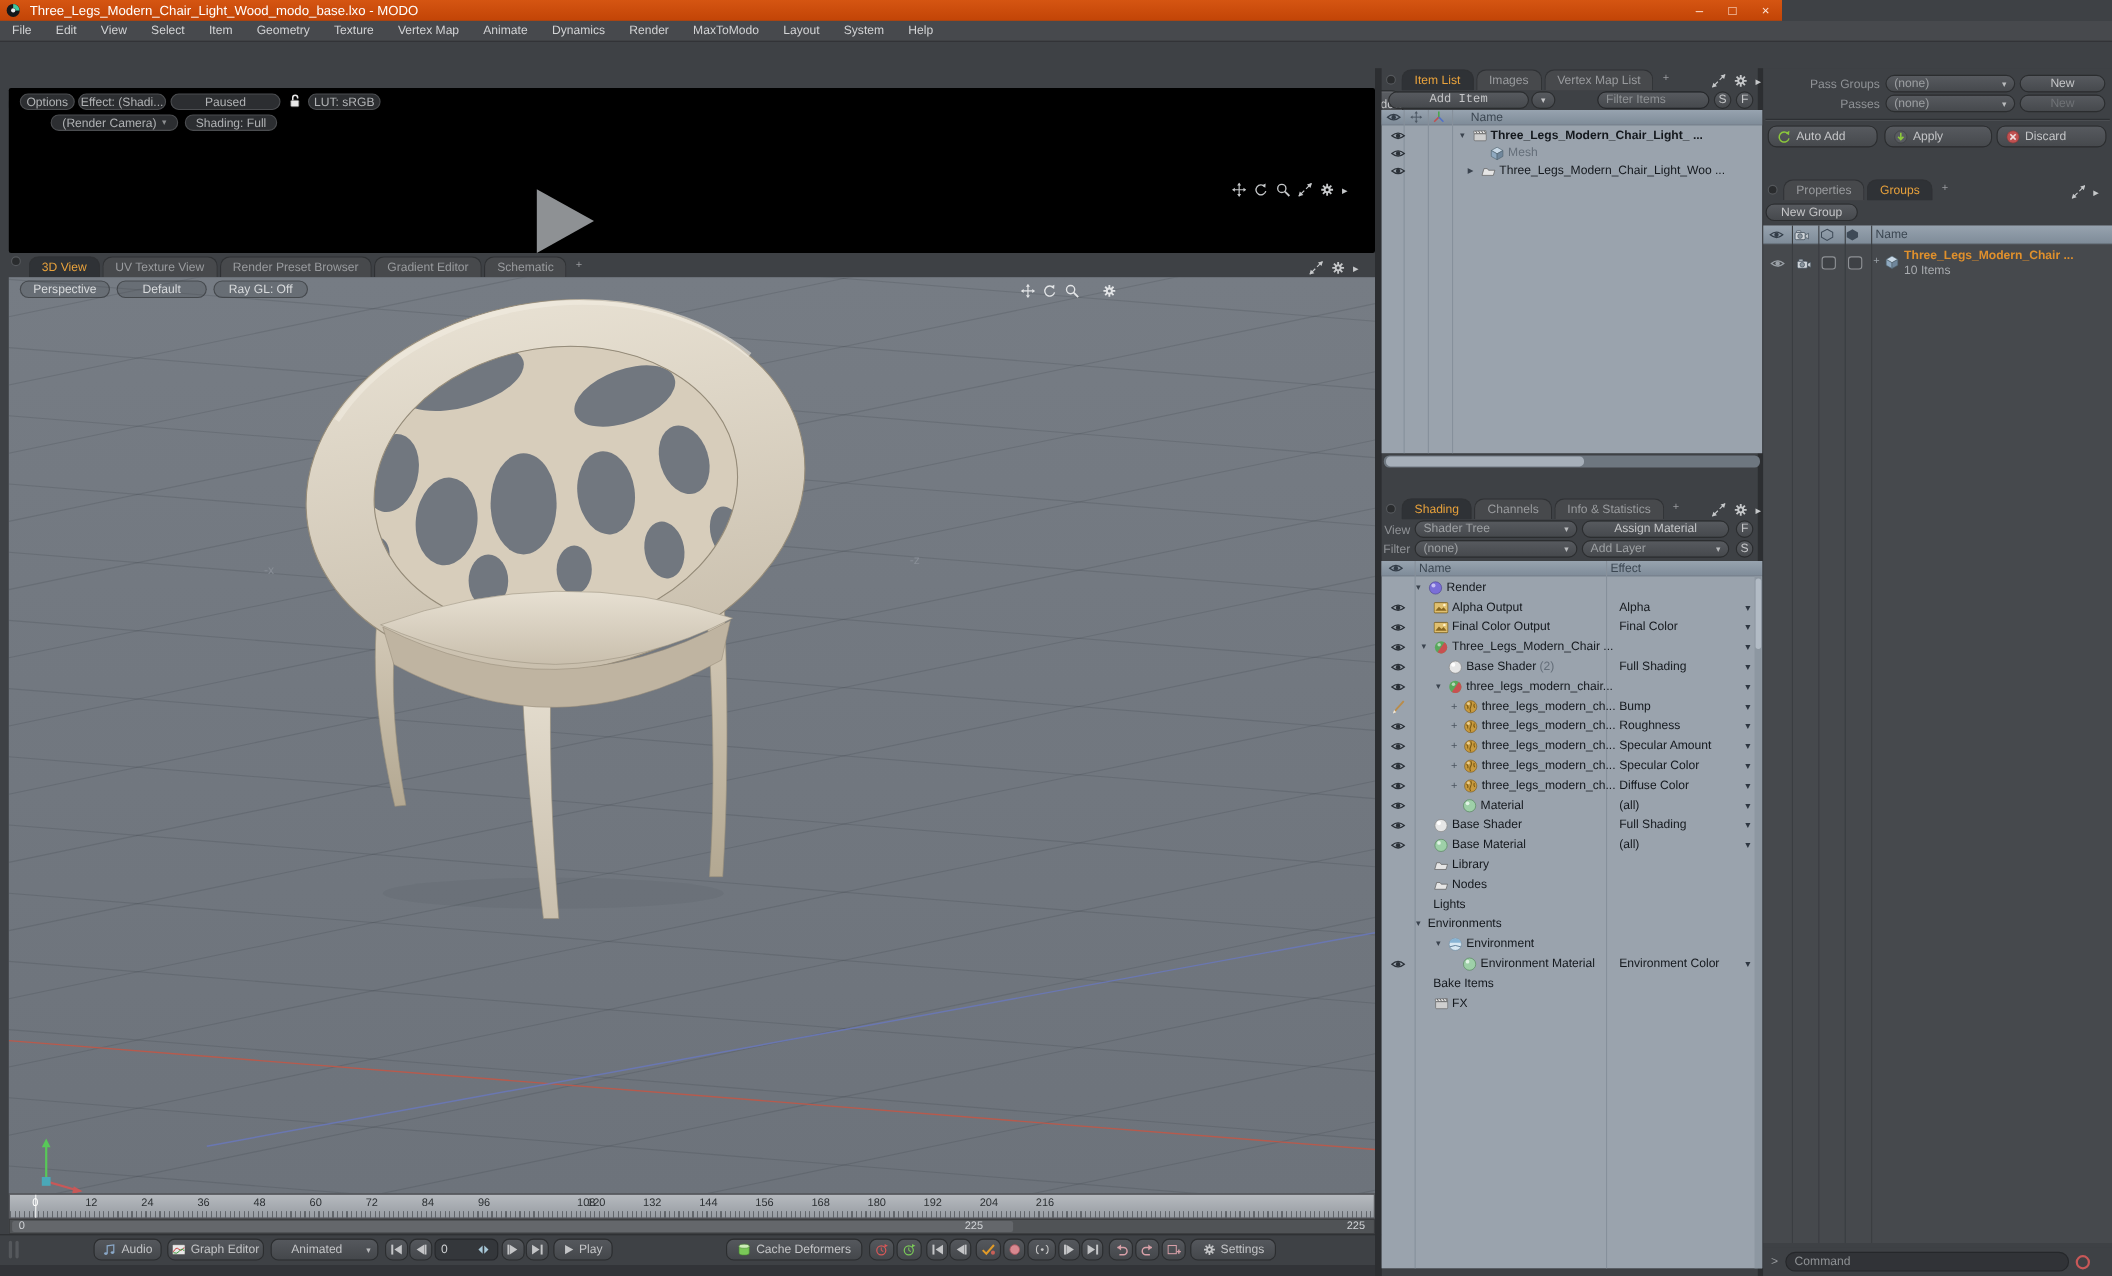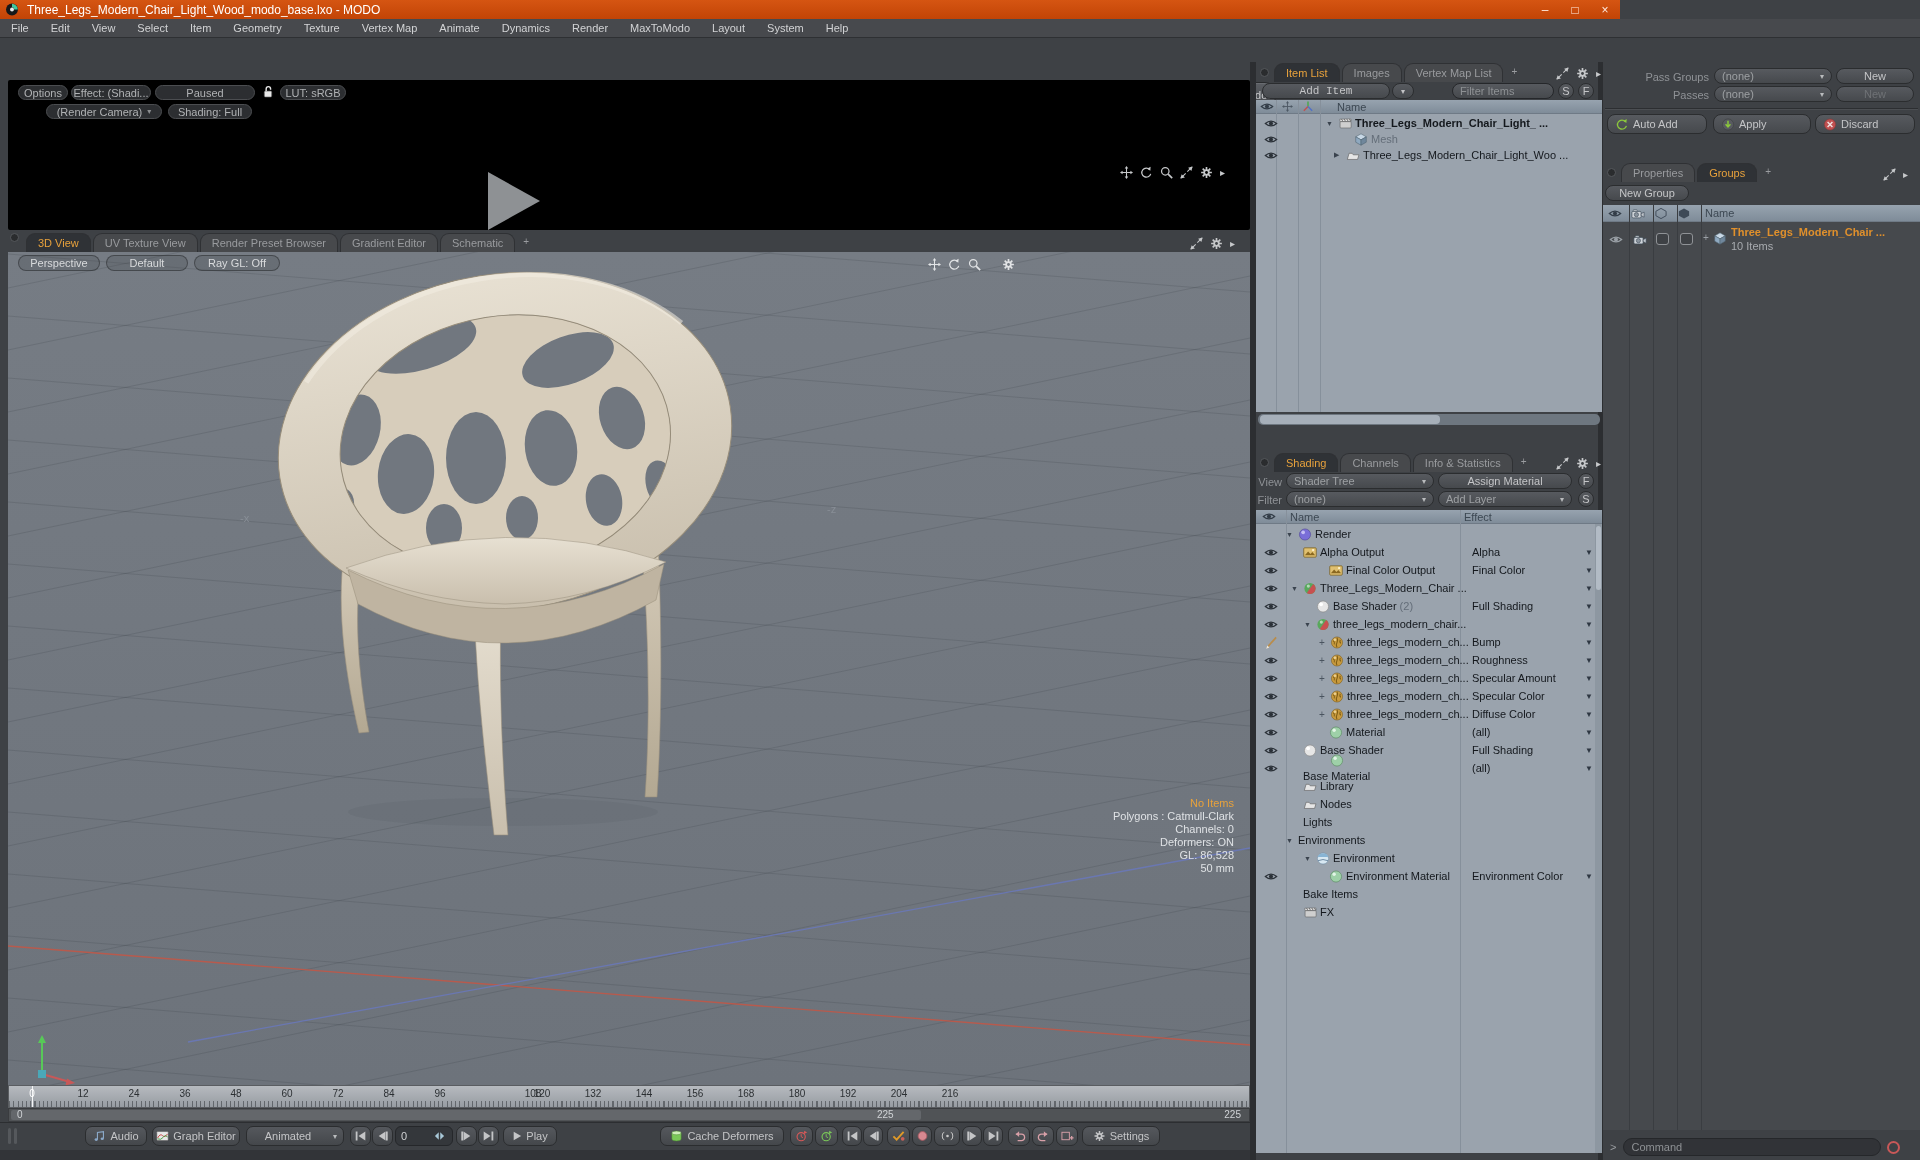--- a/index.html
+++ b/index.html
@@ -509,28 +509,20 @@
       <i class="ic" style="--gearhole:#71777f;margin-left:14px;">
           <svg viewBox="0 0 14 14">
             <g stroke="currentColor" stroke-width="1.8">
               <path d="M7 1.2 V12.8 M1.2 7 H12.8 M2.9 2.9 L11.1 11.1 M11.1 2.9 L2.9 11.1"></path>
             </g>
             <circle cx="7" cy="7" r="3.4" fill="currentColor"></circle>
             <circle cx="7" cy="7" r="1.5" fill="var(--gearhole,#2b2d30)"></circle>
           </svg>
         </i>
     </div>
-    <div id="vp-stats">
-        <div class="first">No Items</div>
-        <div>Polygons : Catmull-Clark</div>
-        <div>Channels: 0</div>
-        <div>Deformers: ON</div>
-        <div>GL: 86,528</div>
-        <div>50 mm</div>
-      </div>
   </div>
 
   <div id="ruler" class="abs">
     <div id="cursor0"></div>
   <span class="rnum cur" style="left: 23px;">0</span>
       <span class="rnum" style="left: 74px;">12</span>
       <span class="rnum" style="left: 125px;">24</span>
       <span class="rnum" style="left: 176px;">36</span>
       <span class="rnum" style="left: 227px;">48</span>
       <span class="rnum" style="left: 278px;">60</span>
@@ -995,21 +987,21 @@
         </div>
         <div class="lrow" style="top: 51px; height: 18px;">
           <span class="eyecell">
             <i class="ic">
               <svg viewBox="0 0 16 11">
                 <path d="M1.5 5.5 Q8 0 14.5 5.5 Q8 11 1.5 5.5Z" fill="none" stroke="currentColor" stroke-width="1.3"></path>
                 <circle cx="8" cy="5.5" r="2.3" fill="currentColor"></circle>
               </svg>
             </i>
           </span>
-          <span class="body" style="margin-left:73px;">
+          <span class="body" style="margin-left:47px;">
             <i class="ic">
               <svg viewBox="0 0 15 12">
                 <rect x=".8" y="1" width="13.4" height="10" rx="1" fill="#e0c070" stroke="#6a5010" stroke-width=".7"></rect>
                 <path d="M2 9 L5.5 5 L8 7.5 L10 5.5 L13 9Z" fill="#8a6820"></path>
                 <circle cx="10.8" cy="3.4" r="1.2" fill="#fff4d0"></circle>
               </svg>
             </i>
             <span class="nm">Final Color Output</span>
           </span>
           <span class="effcell">
@@ -1264,21 +1256,21 @@
         </div>
         <div class="lrow" style="top: 249px; height: 18px;">
           <span class="eyecell">
             <i class="ic">
               <svg viewBox="0 0 16 11">
                 <path d="M1.5 5.5 Q8 0 14.5 5.5 Q8 11 1.5 5.5Z" fill="none" stroke="currentColor" stroke-width="1.3"></path>
                 <circle cx="8" cy="5.5" r="2.3" fill="currentColor"></circle>
               </svg>
             </i>
           </span>
-          <span class="body" style="margin-left:47px;flex-direction:column;">
+          <span class="body" style="margin-left:47px;">
             <i class="ic">
               <svg viewBox="0 0 14 14">
                 <circle cx="7" cy="7" r="6" fill="#9ed0a8" stroke="#5a8a62" stroke-width=".7"></circle>
                 <circle cx="5" cy="4.6" r="1.8" fill="#e2f4e6"></circle>
               </svg>
             </i>
             <span class="nm">Base Material</span>
           </span>
           <span class="effcell">
             <span>(all)</span>

